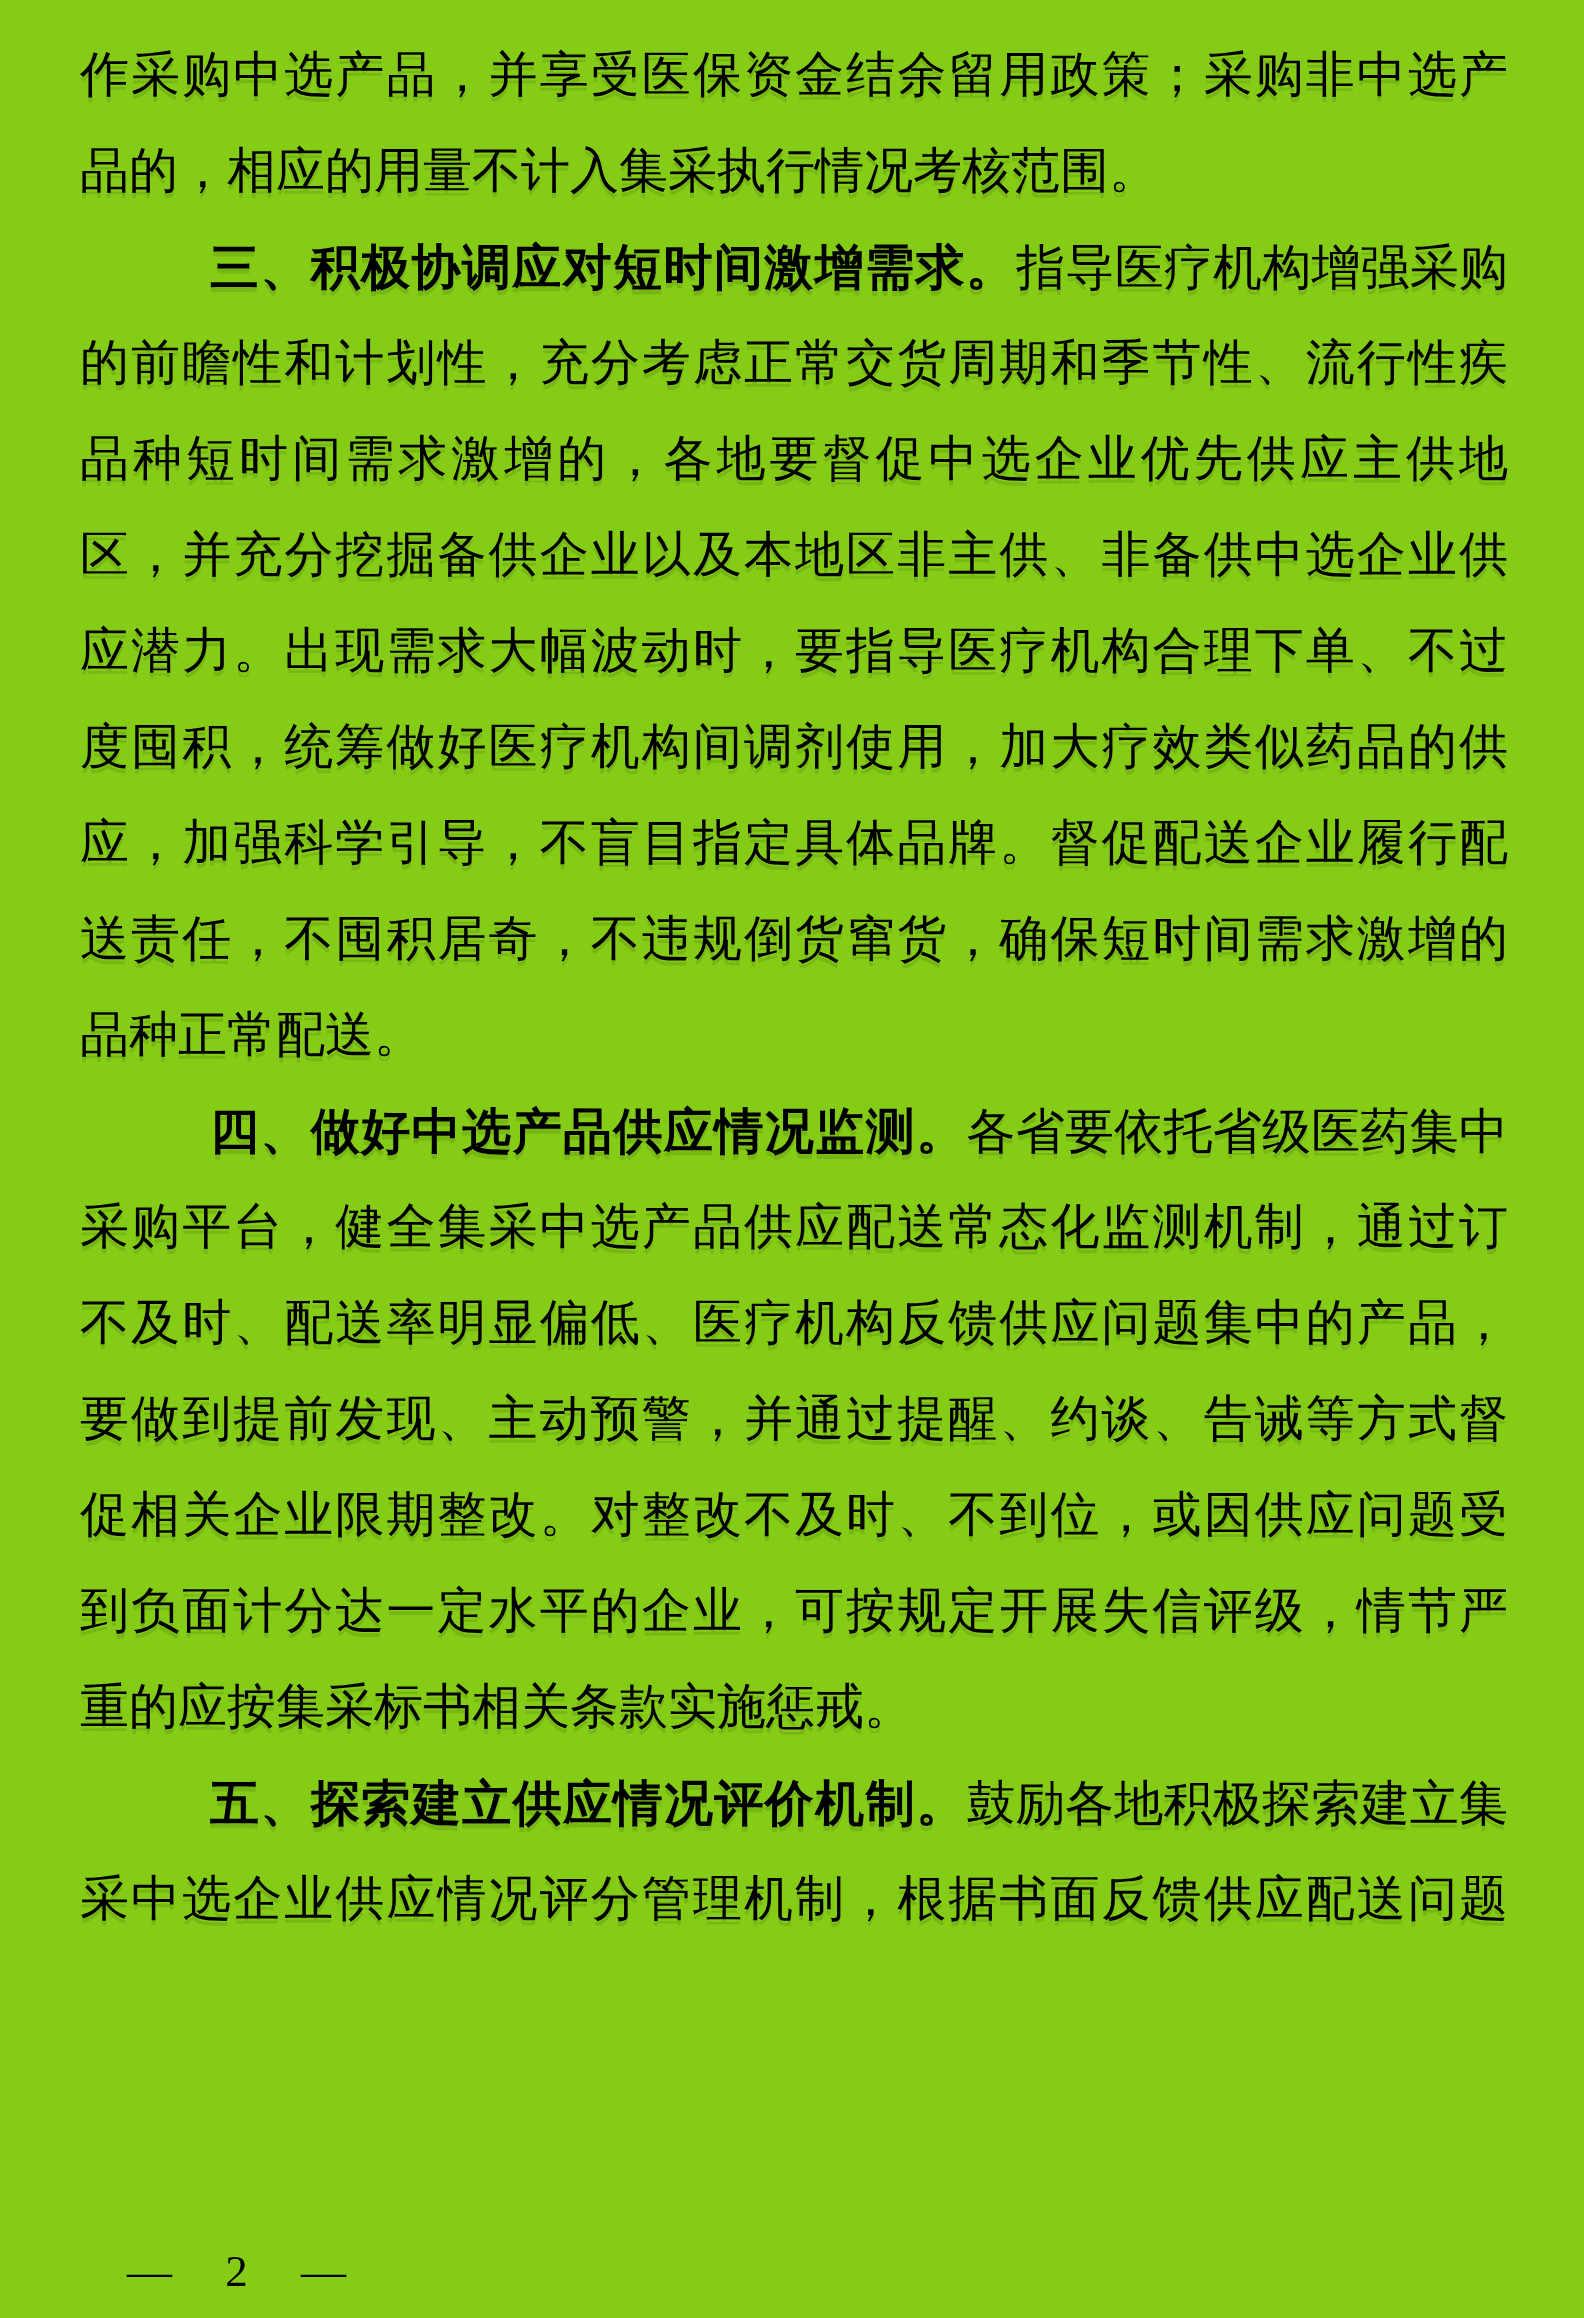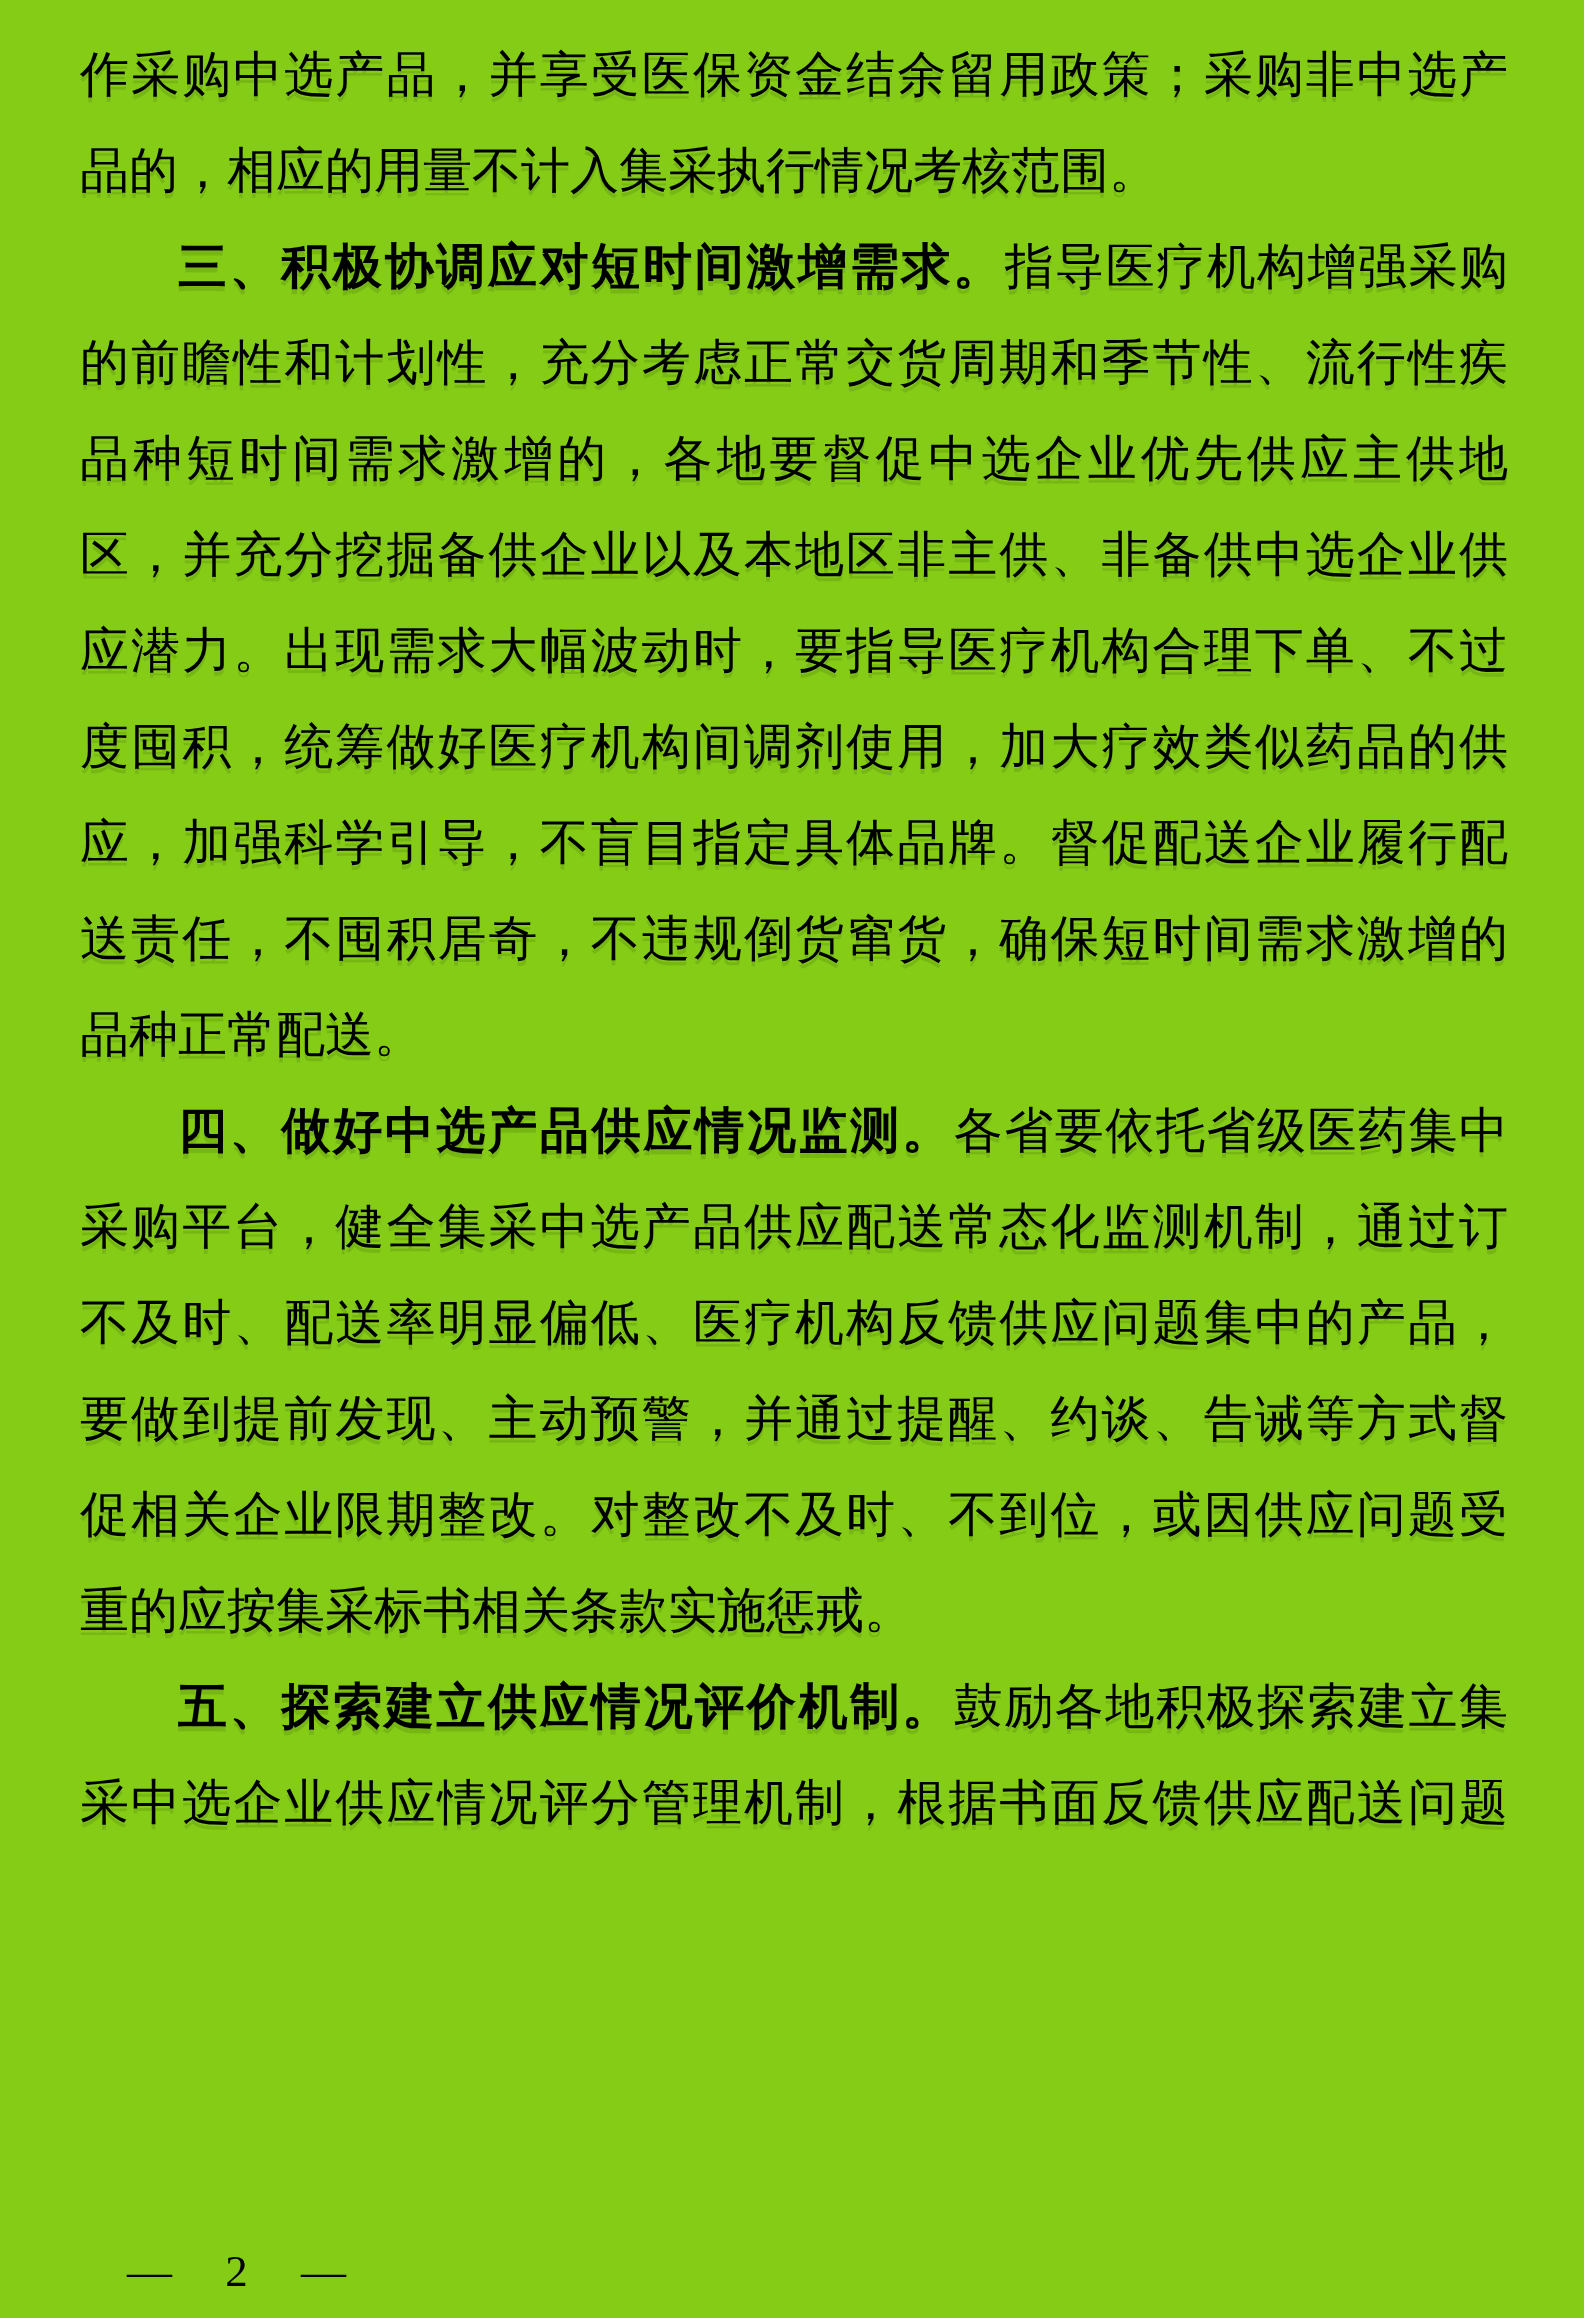--- a/index.html
+++ b/index.html
@@ -36,22 +36,23 @@
   }
   .line.end {
     text-align: center;
     text-align-last: left;
   }
   .line.indent {
     text-indent: 98px;
   }
   .head {
     font-weight: 700;
-    font-family: Liberation Serif, serif;
+    font-family: Liberation Sans, sans-serif;
     letter-spacing: 1.2px;
+    margin-left: 32px;
   }
   .footer {
     position: absolute;
     left: 127px;
     top: 2242px;
     font-size: 45px;
     line-height: 58px;
     font-family: "Liberation Serif", serif;
     word-spacing: 42px;
     color: #000000;
@@ -71,19 +72,20 @@
       <div class="line">应潜力。出现需求大幅波动时，要指导医疗机构合理下单、不过</div>
       <div class="line">度囤积，统筹做好医疗机构间调剂使用，加大疗效类似药品的供</div>
       <div class="line">应，加强科学引导，不盲目指定具体品牌。督促配送企业履行配</div>
       <div class="line">送责任，不囤积居奇，不违规倒货窜货，确保短时间需求激增的</div>
       <div class="line end">品种正常配送。</div>
       <div class="line indent"><span class="head">四、做好中选产品供应情况监测。</span>各省要依托省级医药集中</div>
       <div class="line">采购平台，健全集采中选产品供应配送常态化监测机制，通过订</div>
       <div class="line">不及时、配送率明显偏低、医疗机构反馈供应问题集中的产品，</div>
       <div class="line">要做到提前发现、主动预警，并通过提醒、约谈、告诫等方式督</div>
       <div class="line">促相关企业限期整改。对整改不及时、不到位，或因供应问题受</div>
+      <div class="line">到负面计分达一定水平的企业，可按规定开展失信评级，情节严</div>
       <div class="line end">重的应按集采标书相关条款实施惩戒。</div>
       <div class="line indent"><span class="head">五、探索建立供应情况评价机制。</span>鼓励各地积极探索建立集</div>
       <div class="line">采中选企业供应情况评分管理机制，根据书面反馈供应配送问题</div>
     </div>
   <div class="footer">— 2 —</div>
 </div>
 
 
 </body></html>

